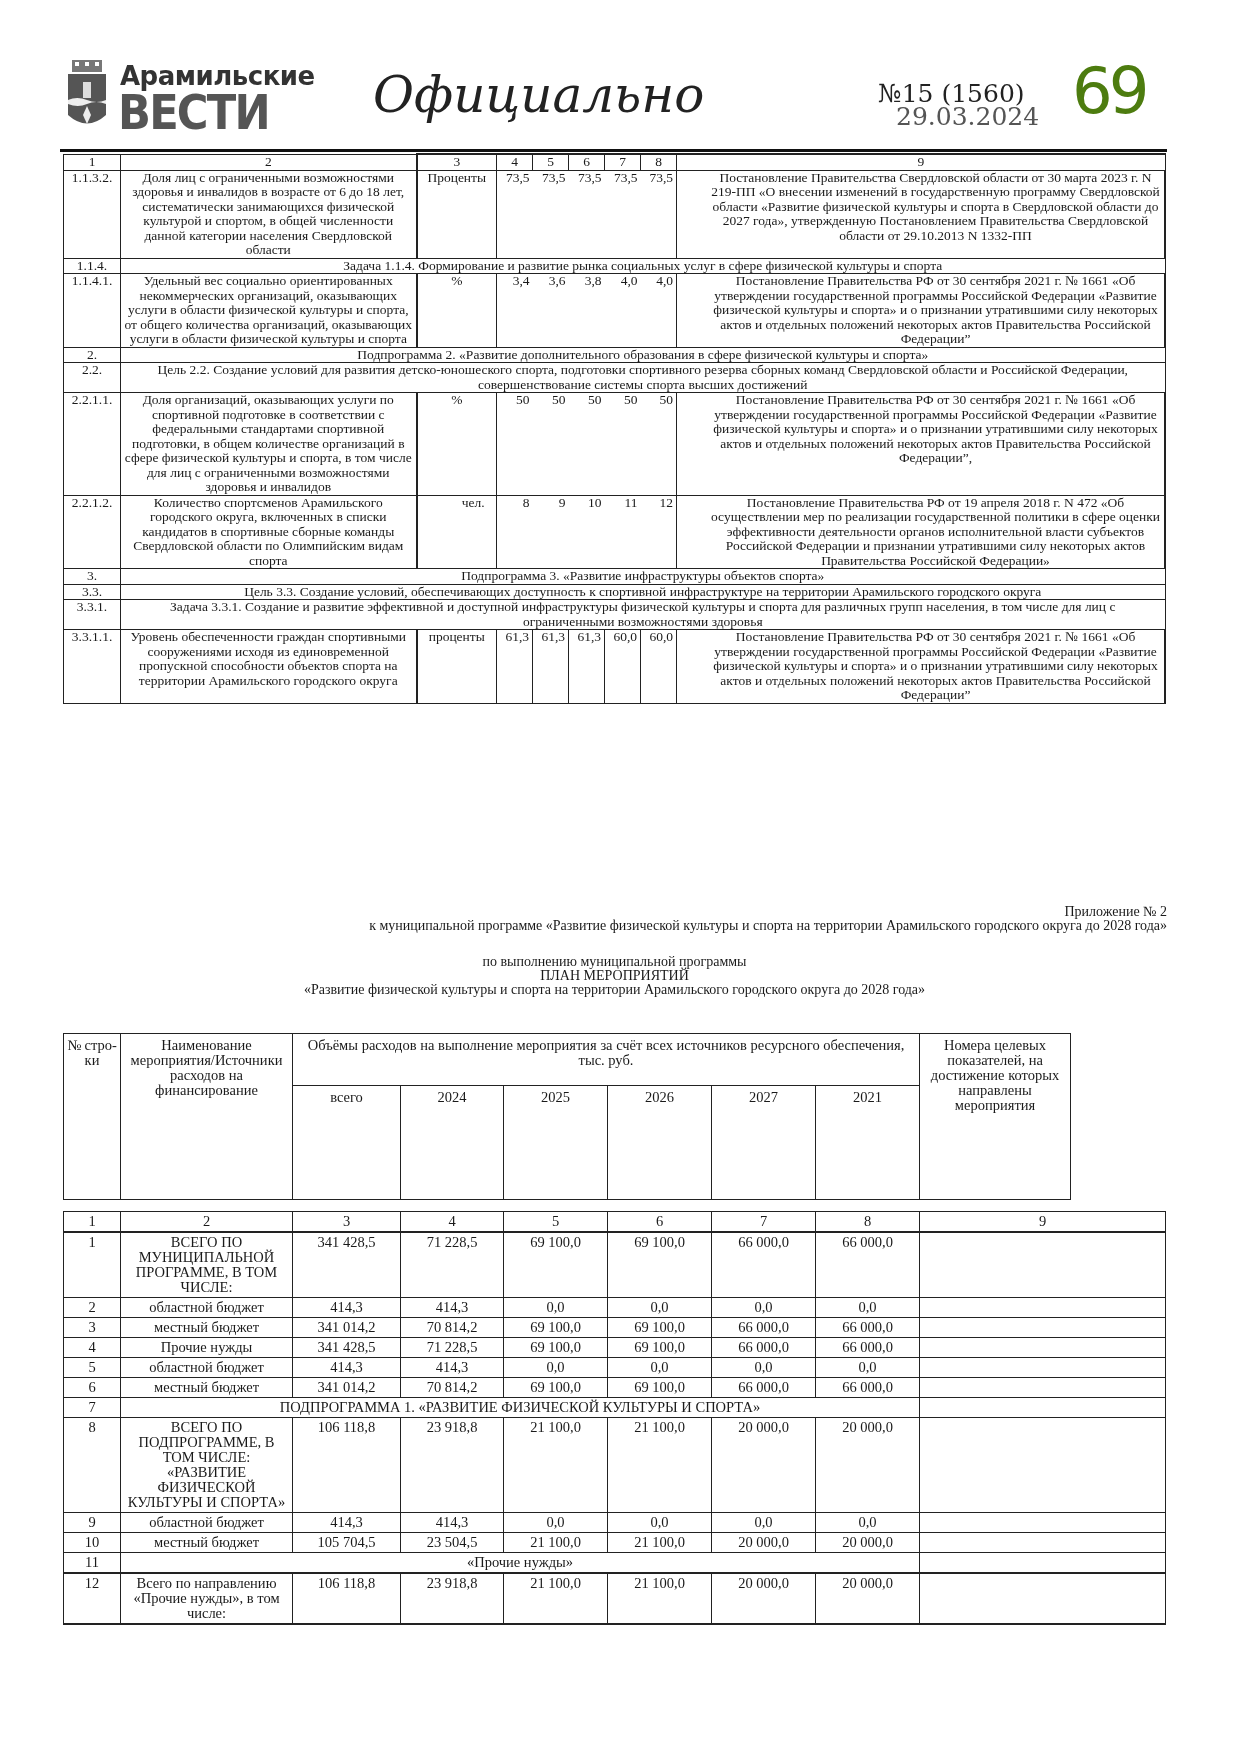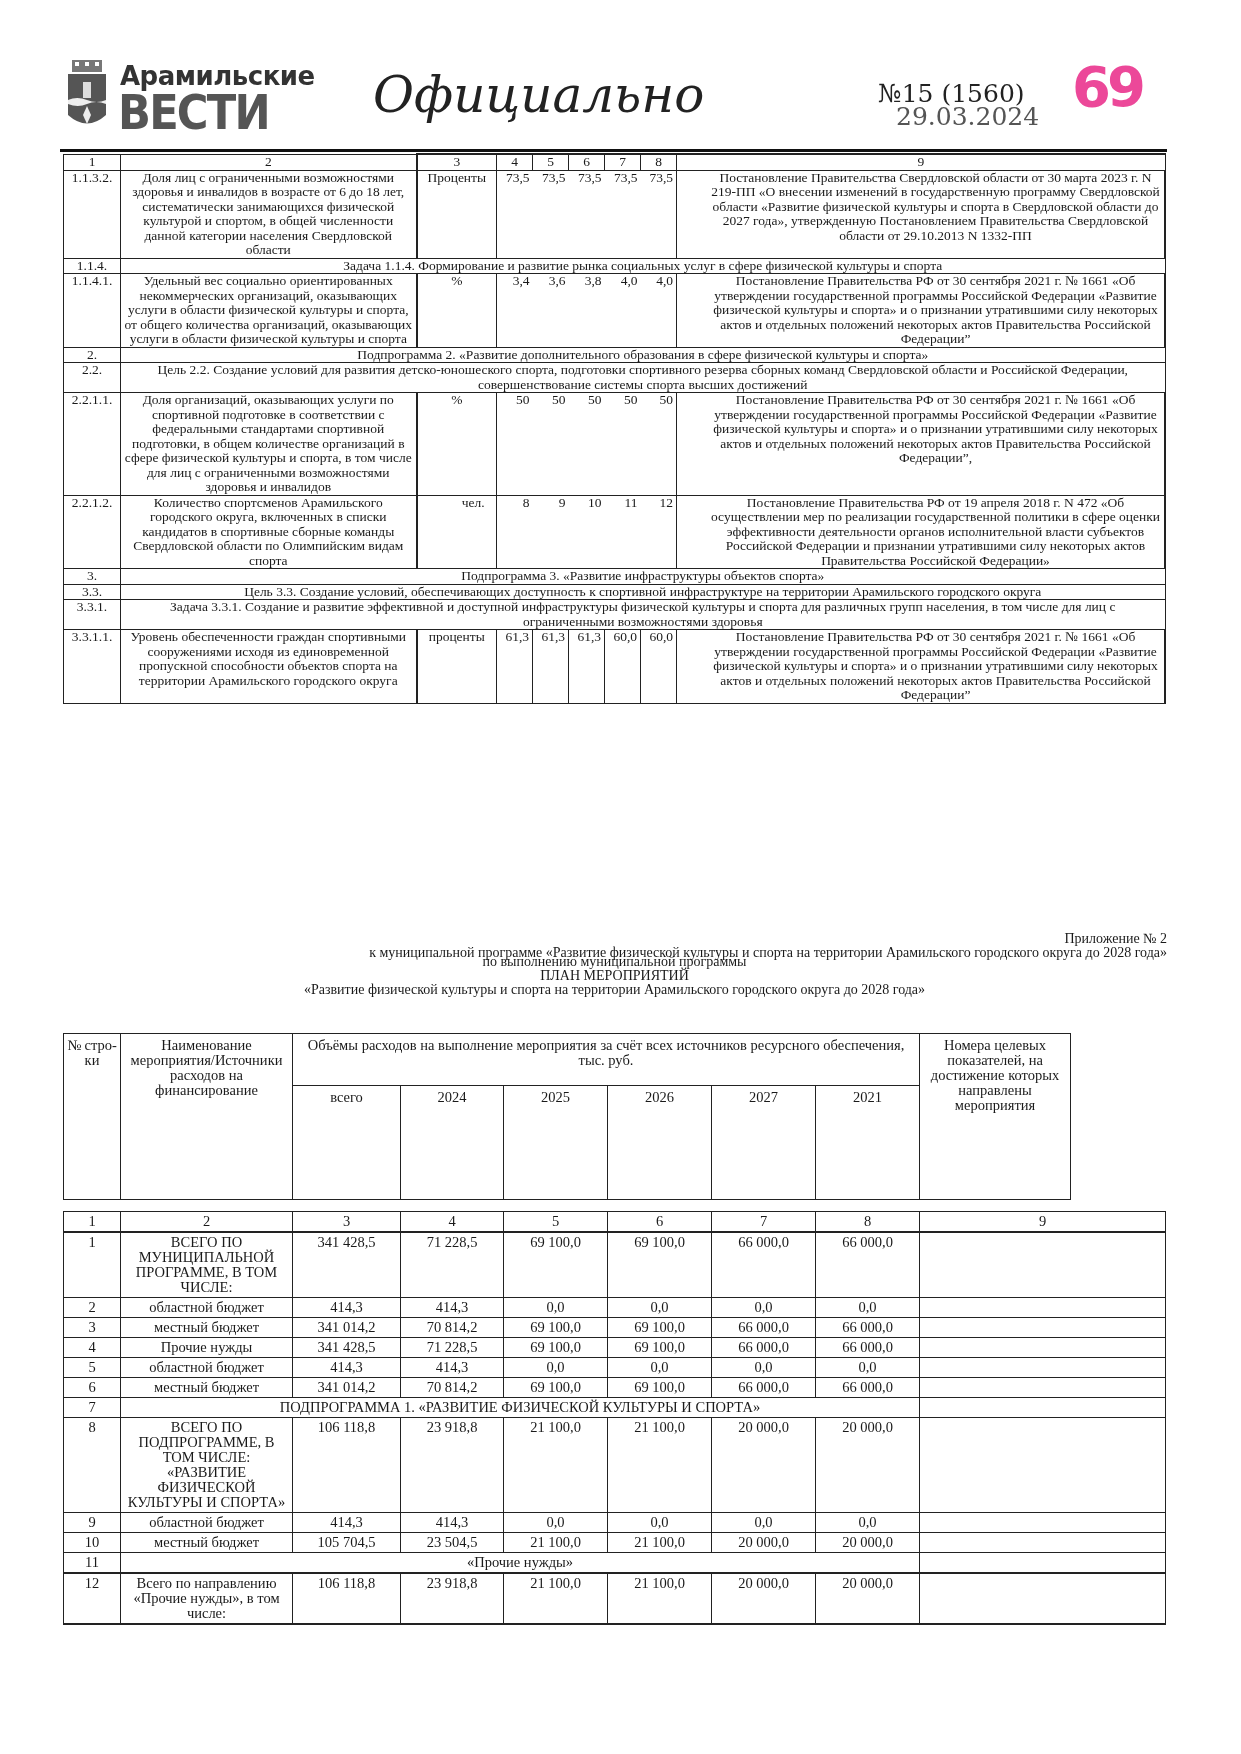--- a/index.html
+++ b/index.html
@@ -4,32 +4,32 @@
 <style>
   html, body { margin:0; padding:0; background:#fff; }
   body { width:1241px; height:1754px; position:relative; font-family:"Liberation Serif", "DejaVu Serif", serif; color:#1a1a1a; overflow:hidden; }
   .masthead { position:absolute; left:60px; top:58px; width:1118px; height:85px; }
   .logo-emblem { position:absolute; left:6px; top:2px; width:42px; height:70px; }
   .logo-top { position:absolute; left:60px; top:3px; font-family:"DejaVu Sans", sans-serif; font-size:26px; font-weight:bold; color:#333; letter-spacing:-0.5px; }
   .logo-main { position:absolute; left:58px; top:26px; font-family:"DejaVu Sans", sans-serif; font-size:48px; font-weight:bold; color:#555; letter-spacing:-2px; transform:scaleX(0.9); transform-origin:left; }
   .section-title { position:absolute; left:280px; top:8px; font-family:"DejaVu Serif", serif; font-style:italic; font-size:50px; color:#222;margin-left:33px; }
   .issue-no { position:absolute; left:818px; top:21px; font-family:"DejaVu Serif", serif; font-size:25px; color:#222; }
   .issue-date { position:absolute; left:836px; top:44px; font-family:"DejaVu Serif", serif; font-size:25px; color:#555; }
-  .page-num { position:absolute; left:1012px; top:-4px; font-family:"DejaVu Sans", sans-serif; font-size:56px; font-weight:bold; color:#ec4899; letter-spacing:-4px; }
+  .page-num { position:absolute; left:1012px; top:-4px; font-family:"DejaVu Sans", sans-serif; font-size:64px; font-weight:normal; color:#4d7c0f; letter-spacing:-4px; }
   .rule { position:absolute; left:60px; top:149px; width:1107px; height:3px; background:#111; }
 
   table { border-collapse:collapse; font-size:13.5px; line-height:14.5px; }
   td, th { border:1px solid #222; padding:0 3px; vertical-align:top; font-weight:normal; }
   .t1 { position:absolute; left:63px; top:153px; width:1103px; }
   .t1 td { text-align:center; }
   .t1 .num { text-align:center; padding:0 2px; }
   .t1 .basis { text-align:center; border-right:2px solid #222;padding-left:33px; }
   .t1 .span { text-align:center; }
 
-  .appendix { position:absolute; right:74px; top:932px; text-align:right; font-size:14px; line-height:14px; }
+  .appendix { position:absolute; right:74px; top:905px; text-align:right; font-size:14px; line-height:14px; }
   .plan-title { position:absolute; left:63px; width:1103px; top:955px; text-align:center; font-size:14px; line-height:14px; }
 
   .t2 { position:absolute; left:63px; top:1033px; width:1008px; font-size:14.5px; line-height:15px; }
   .t2 th { text-align:center; padding:4px 3px; }
   .t3 { position:absolute; left:63px; top:1211px; width:1103px; font-size:14.5px; line-height:15px; }
   .t3 td { text-align:center; padding:2px 3px 2px 3px; }
   .t3 tr.hdr td { border-bottom:2px solid #222; }
   .t3 tr.thick td { border-bottom:2px solid #222; }
   .t3 tr:last-child td { border-bottom:2px solid #222; }
 </style>

